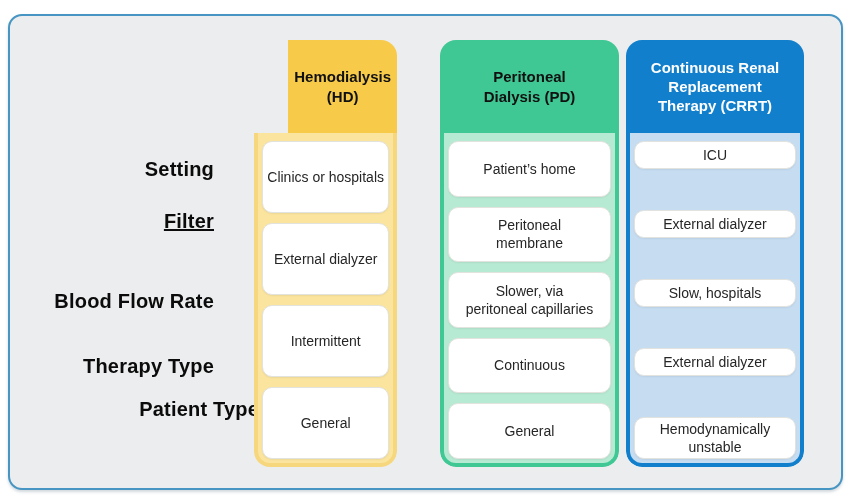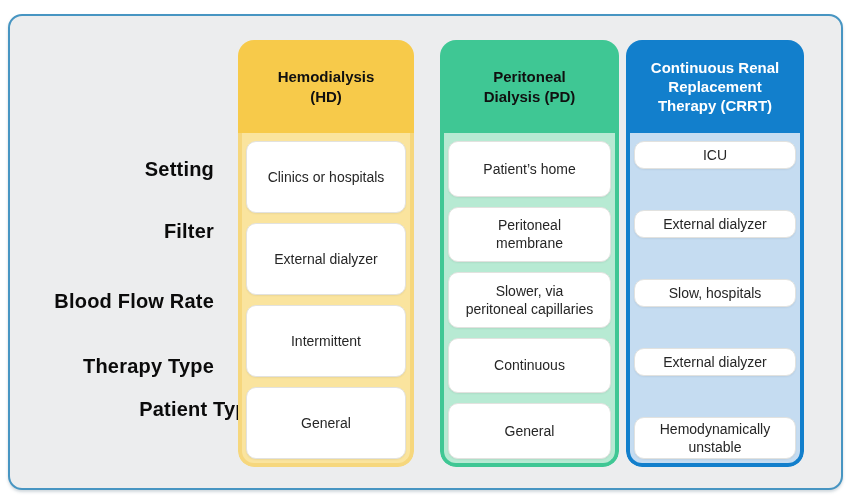--- a/index.html
+++ b/index.html
@@ -37,35 +37,35 @@
     display: flex;
     align-items: center;
     justify-content: flex-end;
     font-size: 20px;
     font-weight: 700;
     color: #0b0b0b;
     letter-spacing: 0.2px;
     white-space: nowrap;
   }
   .row-label.r0 { top: 126px; }
-  .row-label.r1 { top: 188px; }
+  .row-label.r1 { top: 178px; text-decoration: underline; }
   .row-label.r2 { top: 258px; }
   .row-label.r3 { top: 323px; }
   .row-label.r4 { top: 366px; margin-left: 45px; }
   
   .col {
     position: absolute;
     top: 24px;
     height: 427px;
     border-radius: 16px;
     display: flex;
     flex-direction: column;
     overflow: hidden;
   }
-  .col.c0 { left: 228px; width: 176px; }
+  .col.c0 { left: 211px; width: 176px; align-items: flex-end; }
   .col.c1 { left: 430px; width: 179px; }
   .col.c2 { left: 616px; width: 178px; }
   .col-header {
     height: 93px;
     flex: 0 0 93px;
     display: flex;
     align-items: center;
     justify-content: center;
     text-align: center;
     font-size: 15px;

